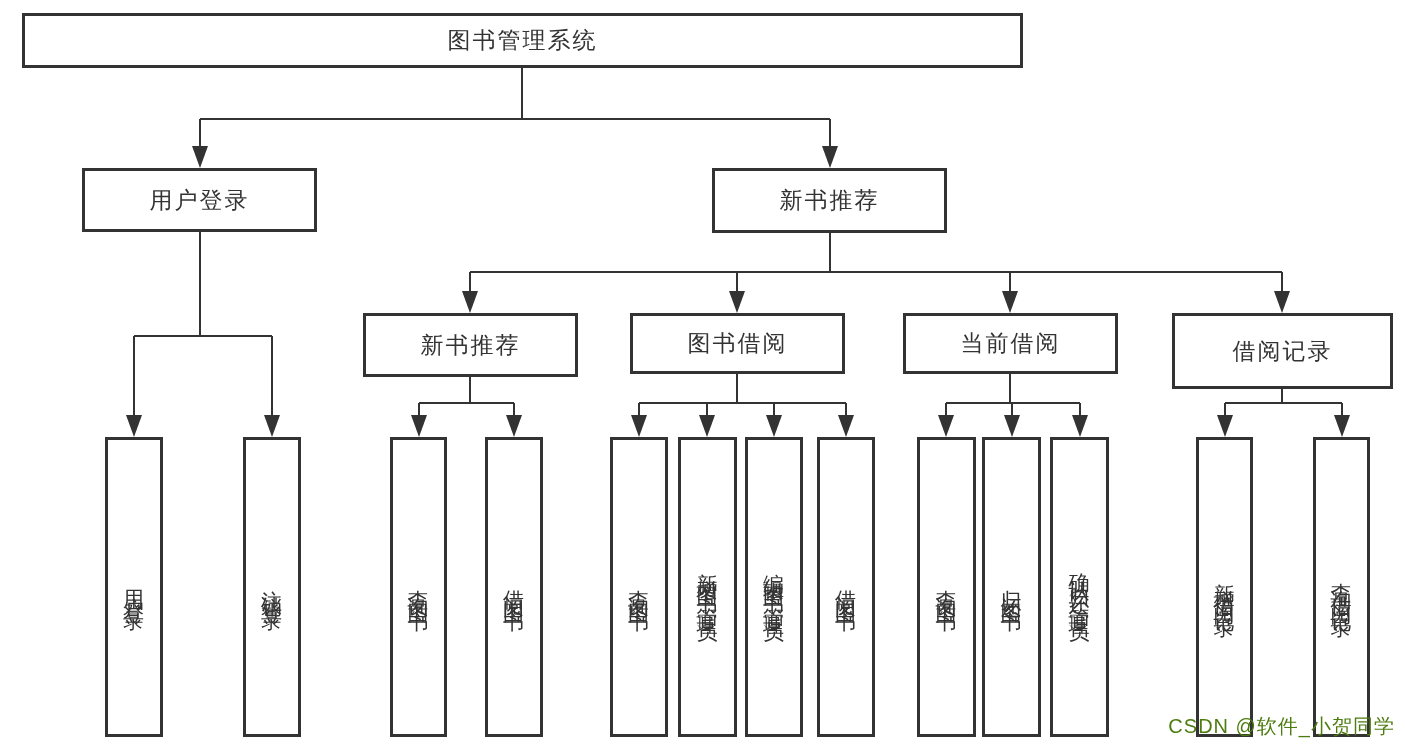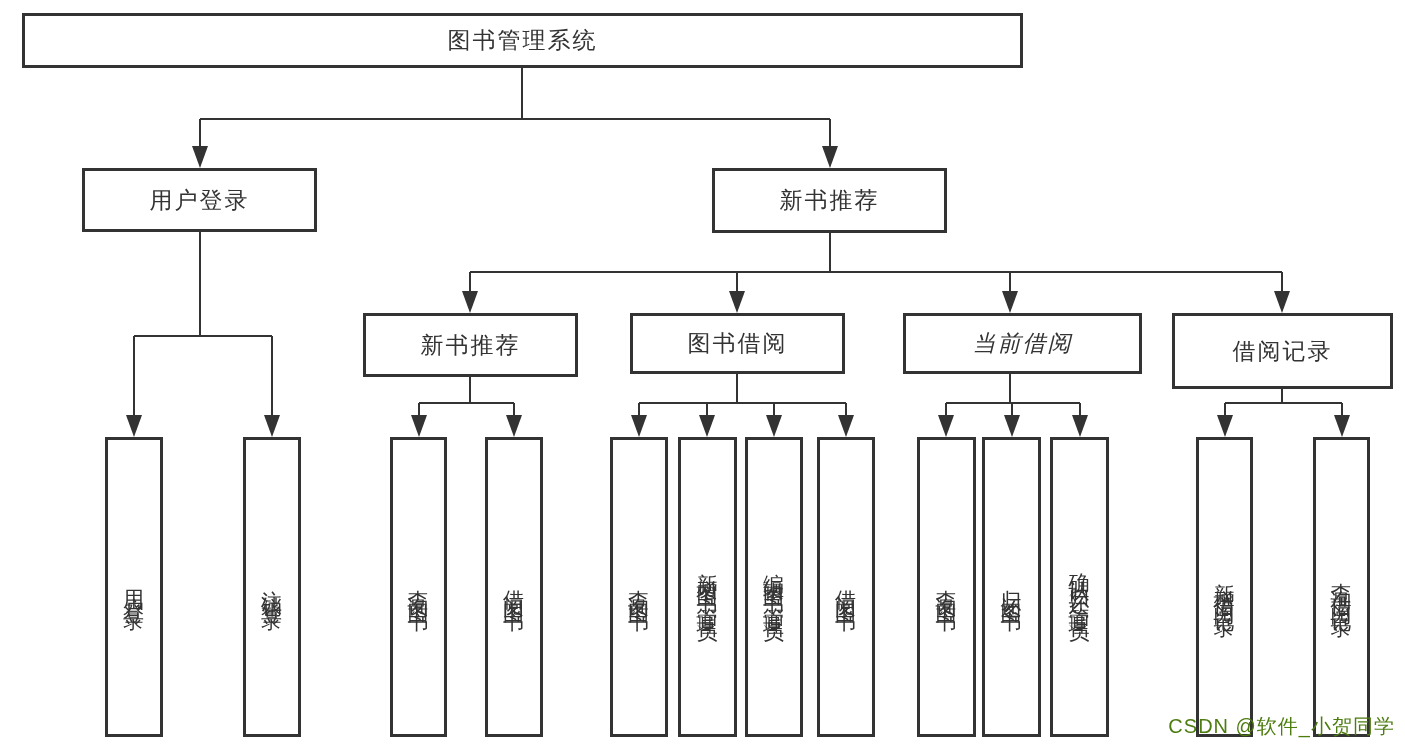--- a/index.html
+++ b/index.html
@@ -108,21 +108,21 @@
   <div class="node node-h" style="left:712px;top:168px;width:235px;height:65px;">
     <span>新书推荐</span>
   </div>
 
   <div class="node node-h" style="left:363px;top:313px;width:215px;height:64px;">
     <span>新书推荐</span>
   </div>
   <div class="node node-h" style="left:630px;top:313px;width:215px;height:61px;">
     <span>图书借阅</span>
   </div>
-  <div class="node node-h" style="left:903px;top:313px;width:239px;height:61px;font-style:italic;">
+  <div class="node node-h" style="left:903px;top:313px;width:215px;height:61px;">
     <span>当前借阅</span>
   </div>
   <div class="node node-h" style="left:1172px;top:313px;width:221px;height:76px;">
     <span>借阅记录</span>
   </div>
 
   <div class="node node-v" style="left:105px;top:437px;width:58px;height:300px;">
     <span>用户登录</span>
   </div>
   <div class="node node-v" style="left:243px;top:437px;width:58px;height:300px;">

